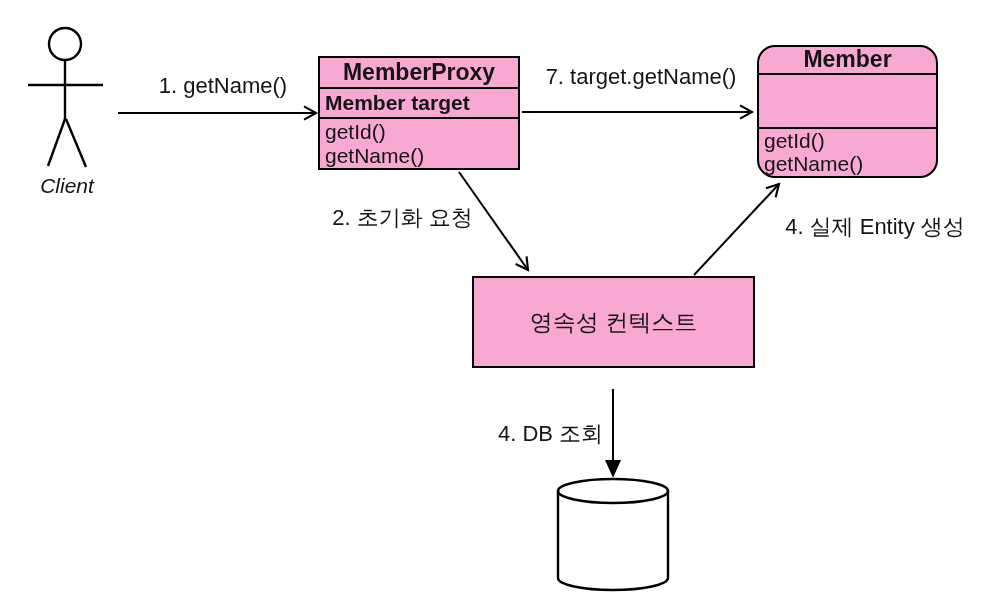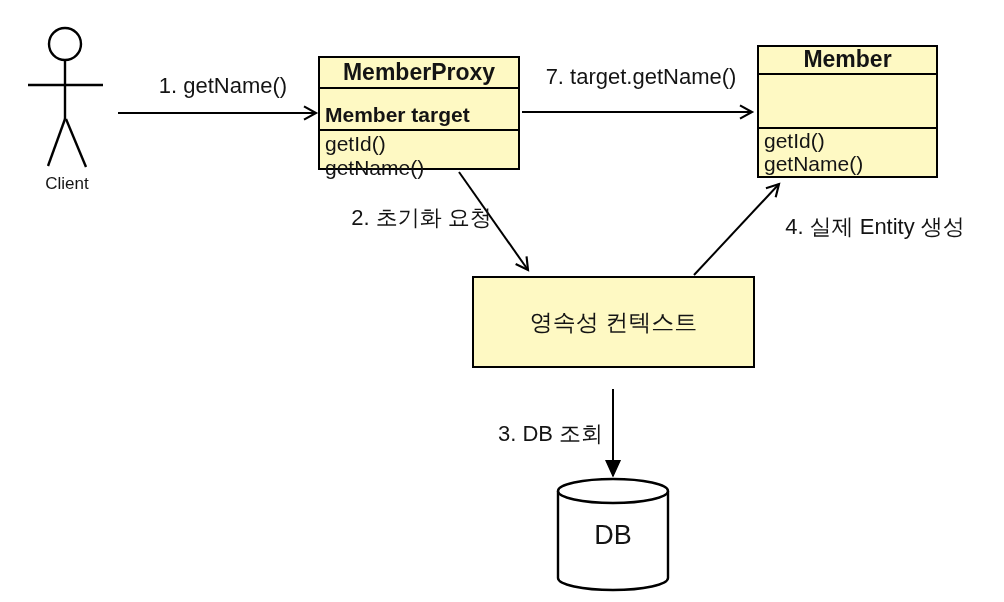--- a/index.html
+++ b/index.html
@@ -1,44 +1,44 @@
 <!DOCTYPE html>
 <html><head>
 <meta charset="utf-8">
 <style>
   html,body{margin:0;padding:0;background:#fff;}
   #canvas{
     position:relative;width:1004px;height:602px;background:#ffffff;
     font-family:"Liberation Sans",sans-serif;color:#141414;overflow:hidden;
   }
   #lines{position:absolute;left:0;top:0;}
-  .uml-box{position:absolute;border:2px solid #000;background:#fef9c3;box-sizing:border-box;}
+  .uml-box{position:absolute;border:2px solid #000;background:#f9a8d4;box-sizing:border-box;}
   .uml-title{font-weight:bold;text-align:center;border-bottom:2px solid #000;
     font-size:23px;box-sizing:border-box;}
   .uml-fields{border-bottom:2px solid #000;box-sizing:border-box;}
   .uml-row{font-size:21px;padding-left:5px;white-space:nowrap;}
   .bold{font-weight:bold;}
   .label{position:absolute;font-size:22px;text-align:center;white-space:nowrap;}
   #proxy-box{left:318px;top:56px;width:202px;height:114px;}
   #proxy-box .uml-title{height:31px;line-height:28px;}
   #proxy-box .uml-fields{height:30px;}
-  #proxy-box .uml-fields .uml-row{line-height:27px;margin-top:12px;}
+  #proxy-box .uml-fields .uml-row{line-height:27px;}
   #proxy-box .uml-methods .uml-row{line-height:24px;}
   #proxy-box .uml-methods{padding-top:1px;}
-  #member-box{left:757px;top:45px;width:181px;height:133px;}
+  #member-box{left:757px;top:45px;width:181px;height:133px;border-radius:18px;}
   #member-box .uml-title{height:28px;line-height:25px;}
   #member-box .uml-fields{height:54px;padding-top:2px;}
   #member-box .uml-fields .uml-row{line-height:25px;}
   #member-box .uml-methods .uml-row{line-height:23px;}
   #pc-box{left:472px;top:276px;width:283px;height:92px;
     display:flex;align-items:center;justify-content:center;font-size:23px;}
-  #client-label{left:17px;top:174px;width:100px;font-size:17px;}
+  #client-label{left:17px;top:174px;width:100px;font-size:21px;font-style:italic;}
   #edge1-label{left:133px;top:73px;width:180px;}
   #edge5-label{left:527px;top:64px;width:228px;}
-  #edge2-label{left:343px;top:203px;width:157px;}
+  #edge2-label{left:324px;top:203px;width:157px;}
   #edge4-label{left:758px;top:212px;width:234px;}
   #edge3-label{left:492px;top:419px;width:117px;}
   #db-label{left:573px;top:520px;width:80px;font-size:27px;}
 </style>
 </head>
 <body>
 
 <div id="canvas">
 
   <svg id="lines" width="1004" height="602" viewBox="0 0 1004 602">
@@ -92,18 +92,17 @@
     </div>
   </div>
 
   <div class="uml-box" id="pc-box">
     <span>영속성 컨텍스트</span>
   </div>
 
   <div class="label" id="client-label">Client</div>
   <div class="label" id="edge1-label">1. getName()</div>
   <div class="label" id="edge2-label">2. 초기화 요청</div>
-  <div class="label" id="edge3-label">3. DB 조회</div>
+  <div class="label" id="edge3-label">4. DB 조회</div>
   <div class="label" id="edge4-label">4. 실제 Entity 생성</div>
   <div class="label" id="edge5-label">7. target.getName()</div>
-  <div class="label" id="db-label">DB</div>
 
 </div>
 
 </body></html>

